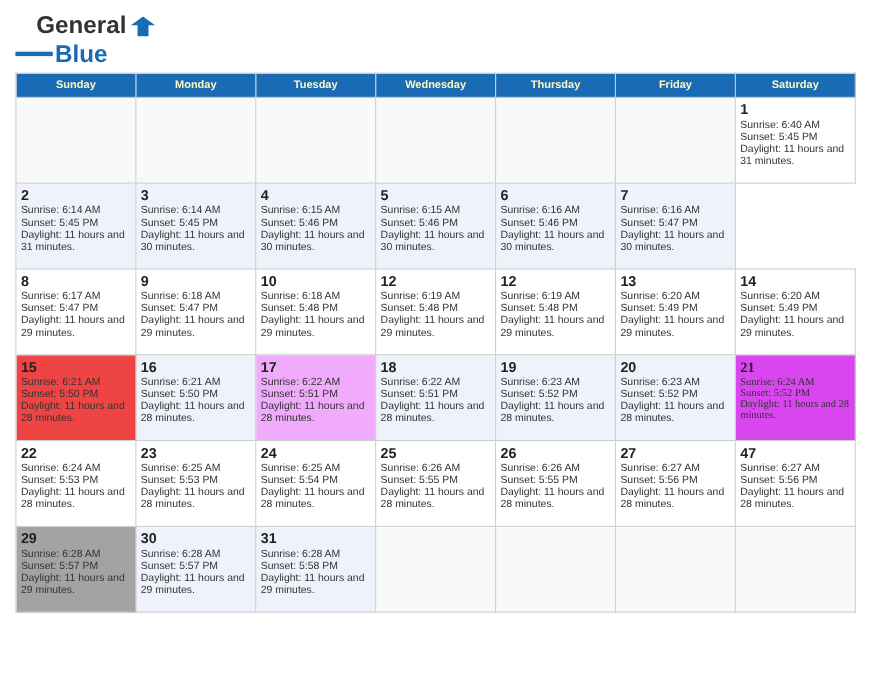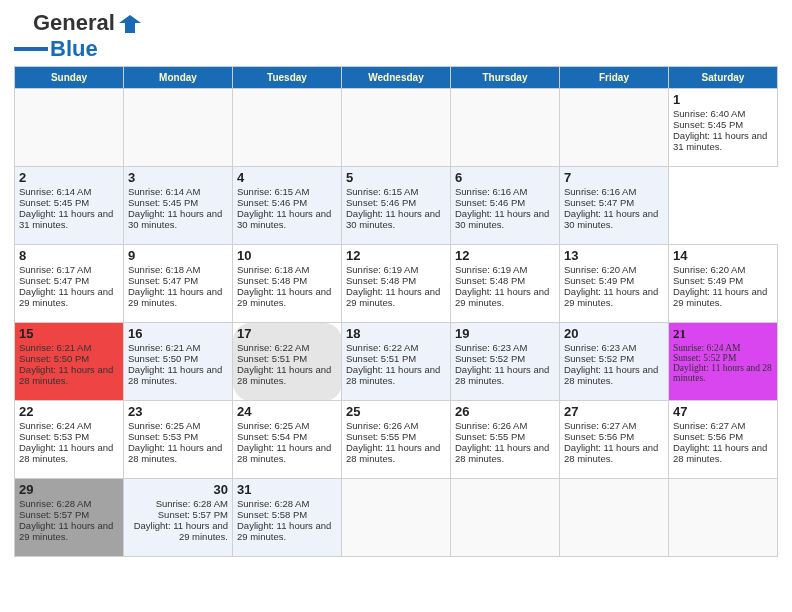--- a/index.html
+++ b/index.html
@@ -139,38 +139,38 @@
           <td><span class="day-num">9</span><span>Sunrise: 6:18 AM</span><br><span>Sunset: 5:47 PM</span><br><span>Daylight: 11 hours and 29 minutes.</span></td>
           <td><span class="day-num">10</span><span>Sunrise: 6:18 AM</span><br><span>Sunset: 5:48 PM</span><br><span>Daylight: 11 hours and 29 minutes.</span></td>
           <td><span class="day-num">12</span><span>Sunrise: 6:19 AM</span><br><span>Sunset: 5:48 PM</span><br><span>Daylight: 11 hours and 29 minutes.</span></td>
           <td><span class="day-num">12</span><span>Sunrise: 6:19 AM</span><br><span>Sunset: 5:48 PM</span><br><span>Daylight: 11 hours and 29 minutes.</span></td>
           <td><span class="day-num">13</span><span>Sunrise: 6:20 AM</span><br><span>Sunset: 5:49 PM</span><br><span>Daylight: 11 hours and 29 minutes.</span></td>
           <td><span class="day-num">14</span><span>Sunrise: 6:20 AM</span><br><span>Sunset: 5:49 PM</span><br><span>Daylight: 11 hours and 29 minutes.</span></td>
         </tr>
         <tr>
           <td style="background: #ef4444;"><span class="day-num">15</span><span>Sunrise: 6:21 AM</span><br><span>Sunset: 5:50 PM</span><br><span>Daylight: 11 hours and 28 minutes.</span></td>
           <td style="background: rgb(238, 242, 250);"><span class="day-num">16</span><span>Sunrise: 6:21 AM</span><br><span>Sunset: 5:50 PM</span><br><span>Daylight: 11 hours and 28 minutes.</span></td>
-          <td style="background: #e5e5e5; border-radius: 18px;"><span class="day-num">17</span><span>Sunrise: 6:22 AM</span><br><span>Sunset: 5:51 PM</span><br><span>Daylight: 11 hours and 28 minutes.</span></td>
+          <td style="background: #f0abfc;"><span class="day-num">17</span><span>Sunrise: 6:22 AM</span><br><span>Sunset: 5:51 PM</span><br><span>Daylight: 11 hours and 28 minutes.</span></td>
           <td style="background: rgb(238, 242, 250);"><span class="day-num">18</span><span>Sunrise: 6:22 AM</span><br><span>Sunset: 5:51 PM</span><br><span>Daylight: 11 hours and 28 minutes.</span></td>
           <td style="background: rgb(238, 242, 250);"><span class="day-num">19</span><span>Sunrise: 6:23 AM</span><br><span>Sunset: 5:52 PM</span><br><span>Daylight: 11 hours and 28 minutes.</span></td>
           <td style="background: rgb(238, 242, 250);"><span class="day-num">20</span><span>Sunrise: 6:23 AM</span><br><span>Sunset: 5:52 PM</span><br><span>Daylight: 11 hours and 28 minutes.</span></td>
           <td style="background: #d946ef; font-family: Liberation Serif, serif;"><span class="day-num">21</span><span>Sunrise: 6:24 AM</span><br><span>Sunset: 5:52 PM</span><br><span>Daylight: 11 hours and 28 minutes.</span></td>
         </tr>
         <tr>
           <td><span class="day-num">22</span><span>Sunrise: 6:24 AM</span><br><span>Sunset: 5:53 PM</span><br><span>Daylight: 11 hours and 28 minutes.</span></td>
           <td><span class="day-num">23</span><span>Sunrise: 6:25 AM</span><br><span>Sunset: 5:53 PM</span><br><span>Daylight: 11 hours and 28 minutes.</span></td>
           <td><span class="day-num">24</span><span>Sunrise: 6:25 AM</span><br><span>Sunset: 5:54 PM</span><br><span>Daylight: 11 hours and 28 minutes.</span></td>
           <td><span class="day-num">25</span><span>Sunrise: 6:26 AM</span><br><span>Sunset: 5:55 PM</span><br><span>Daylight: 11 hours and 28 minutes.</span></td>
           <td><span class="day-num">26</span><span>Sunrise: 6:26 AM</span><br><span>Sunset: 5:55 PM</span><br><span>Daylight: 11 hours and 28 minutes.</span></td>
           <td><span class="day-num">27</span><span>Sunrise: 6:27 AM</span><br><span>Sunset: 5:56 PM</span><br><span>Daylight: 11 hours and 28 minutes.</span></td>
           <td><span class="day-num">47</span><span>Sunrise: 6:27 AM</span><br><span>Sunset: 5:56 PM</span><br><span>Daylight: 11 hours and 28 minutes.</span></td>
         </tr>
         <tr>
           <td style="background: #a3a3a3;"><span class="day-num">29</span><span>Sunrise: 6:28 AM</span><br><span>Sunset: 5:57 PM</span><br><span>Daylight: 11 hours and 29 minutes.</span></td>
-          <td style="background: rgb(238, 242, 250); text-align: right;"><span class="day-num">30</span><span>Sunrise: 6:28 AM</span><br><span>Sunset: 5:57 PM</span><br><span>Daylight: 11 hours and 29 minutes.</span></td>
+          <td style="background: rgb(238, 242, 250);"><span class="day-num">30</span><span>Sunrise: 6:28 AM</span><br><span>Sunset: 5:57 PM</span><br><span>Daylight: 11 hours and 29 minutes.</span></td>
           <td style="background: rgb(238, 242, 250);"><span class="day-num">31</span><span>Sunrise: 6:28 AM</span><br><span>Sunset: 5:58 PM</span><br><span>Daylight: 11 hours and 29 minutes.</span></td>
           <td class="empty-cell"></td>
           <td class="empty-cell"></td>
           <td class="empty-cell"></td>
           <td class="empty-cell"></td>
         </tr>
       </tbody>
   </table>
 </div>
 

